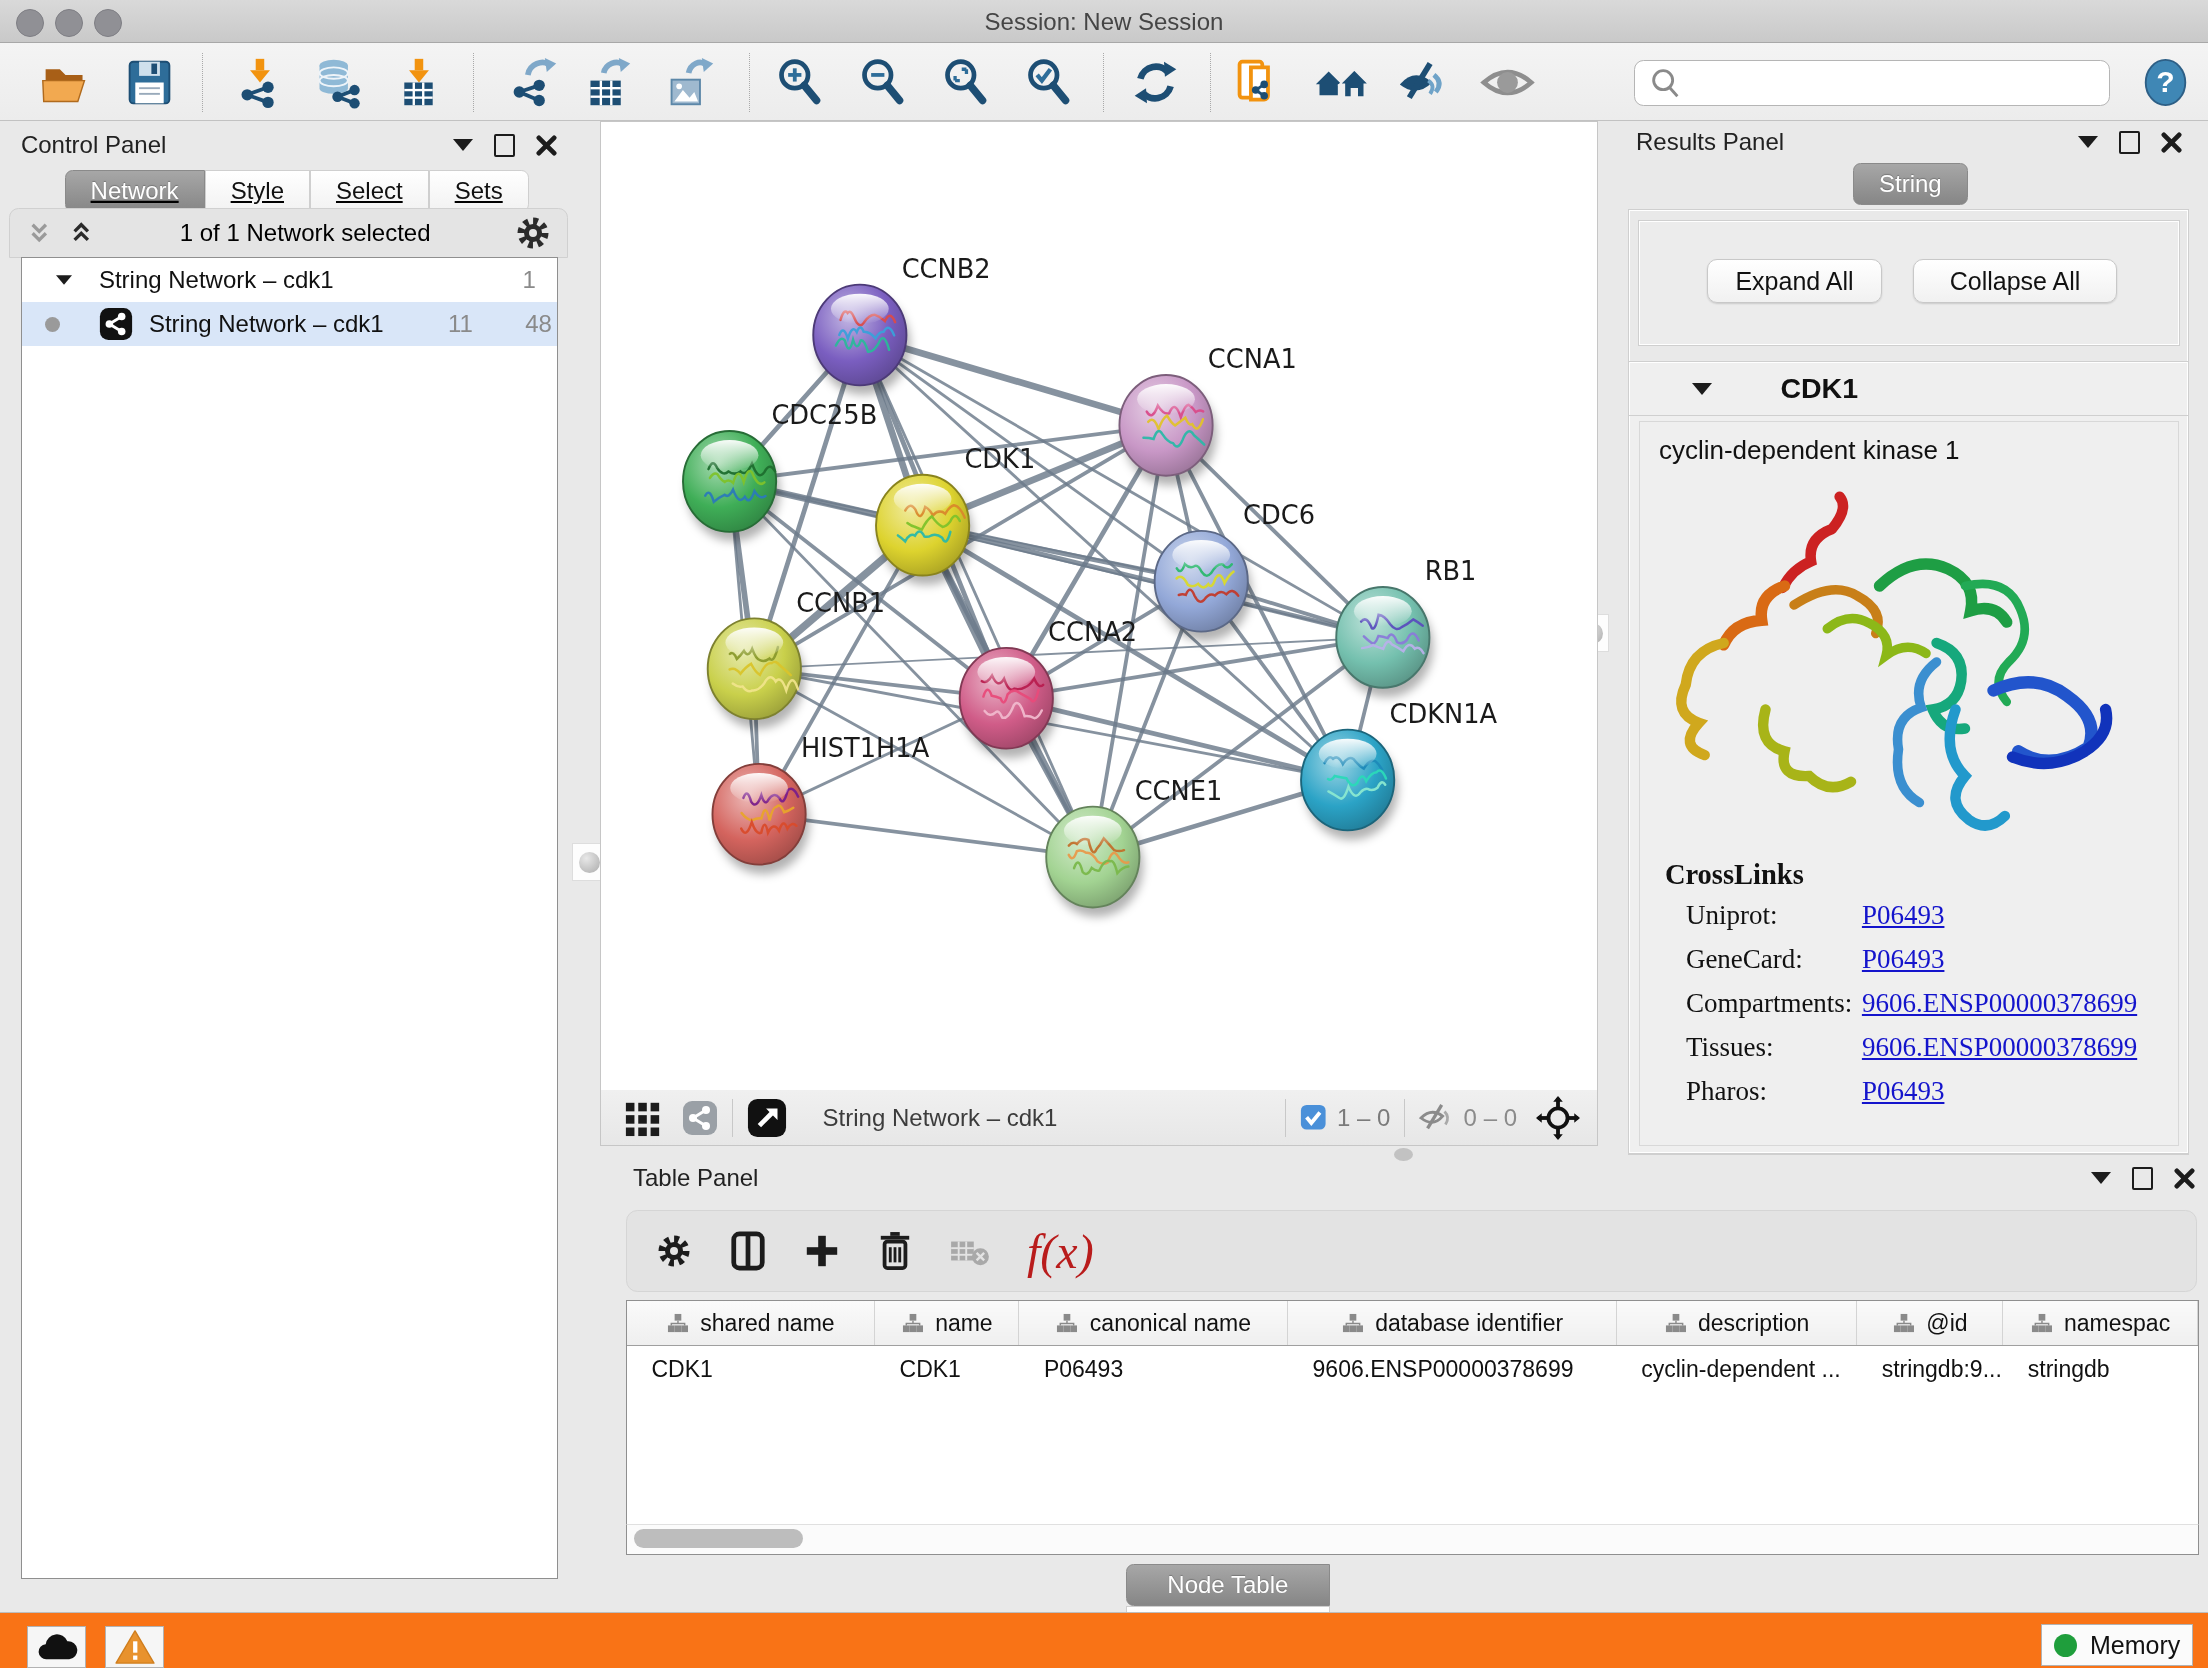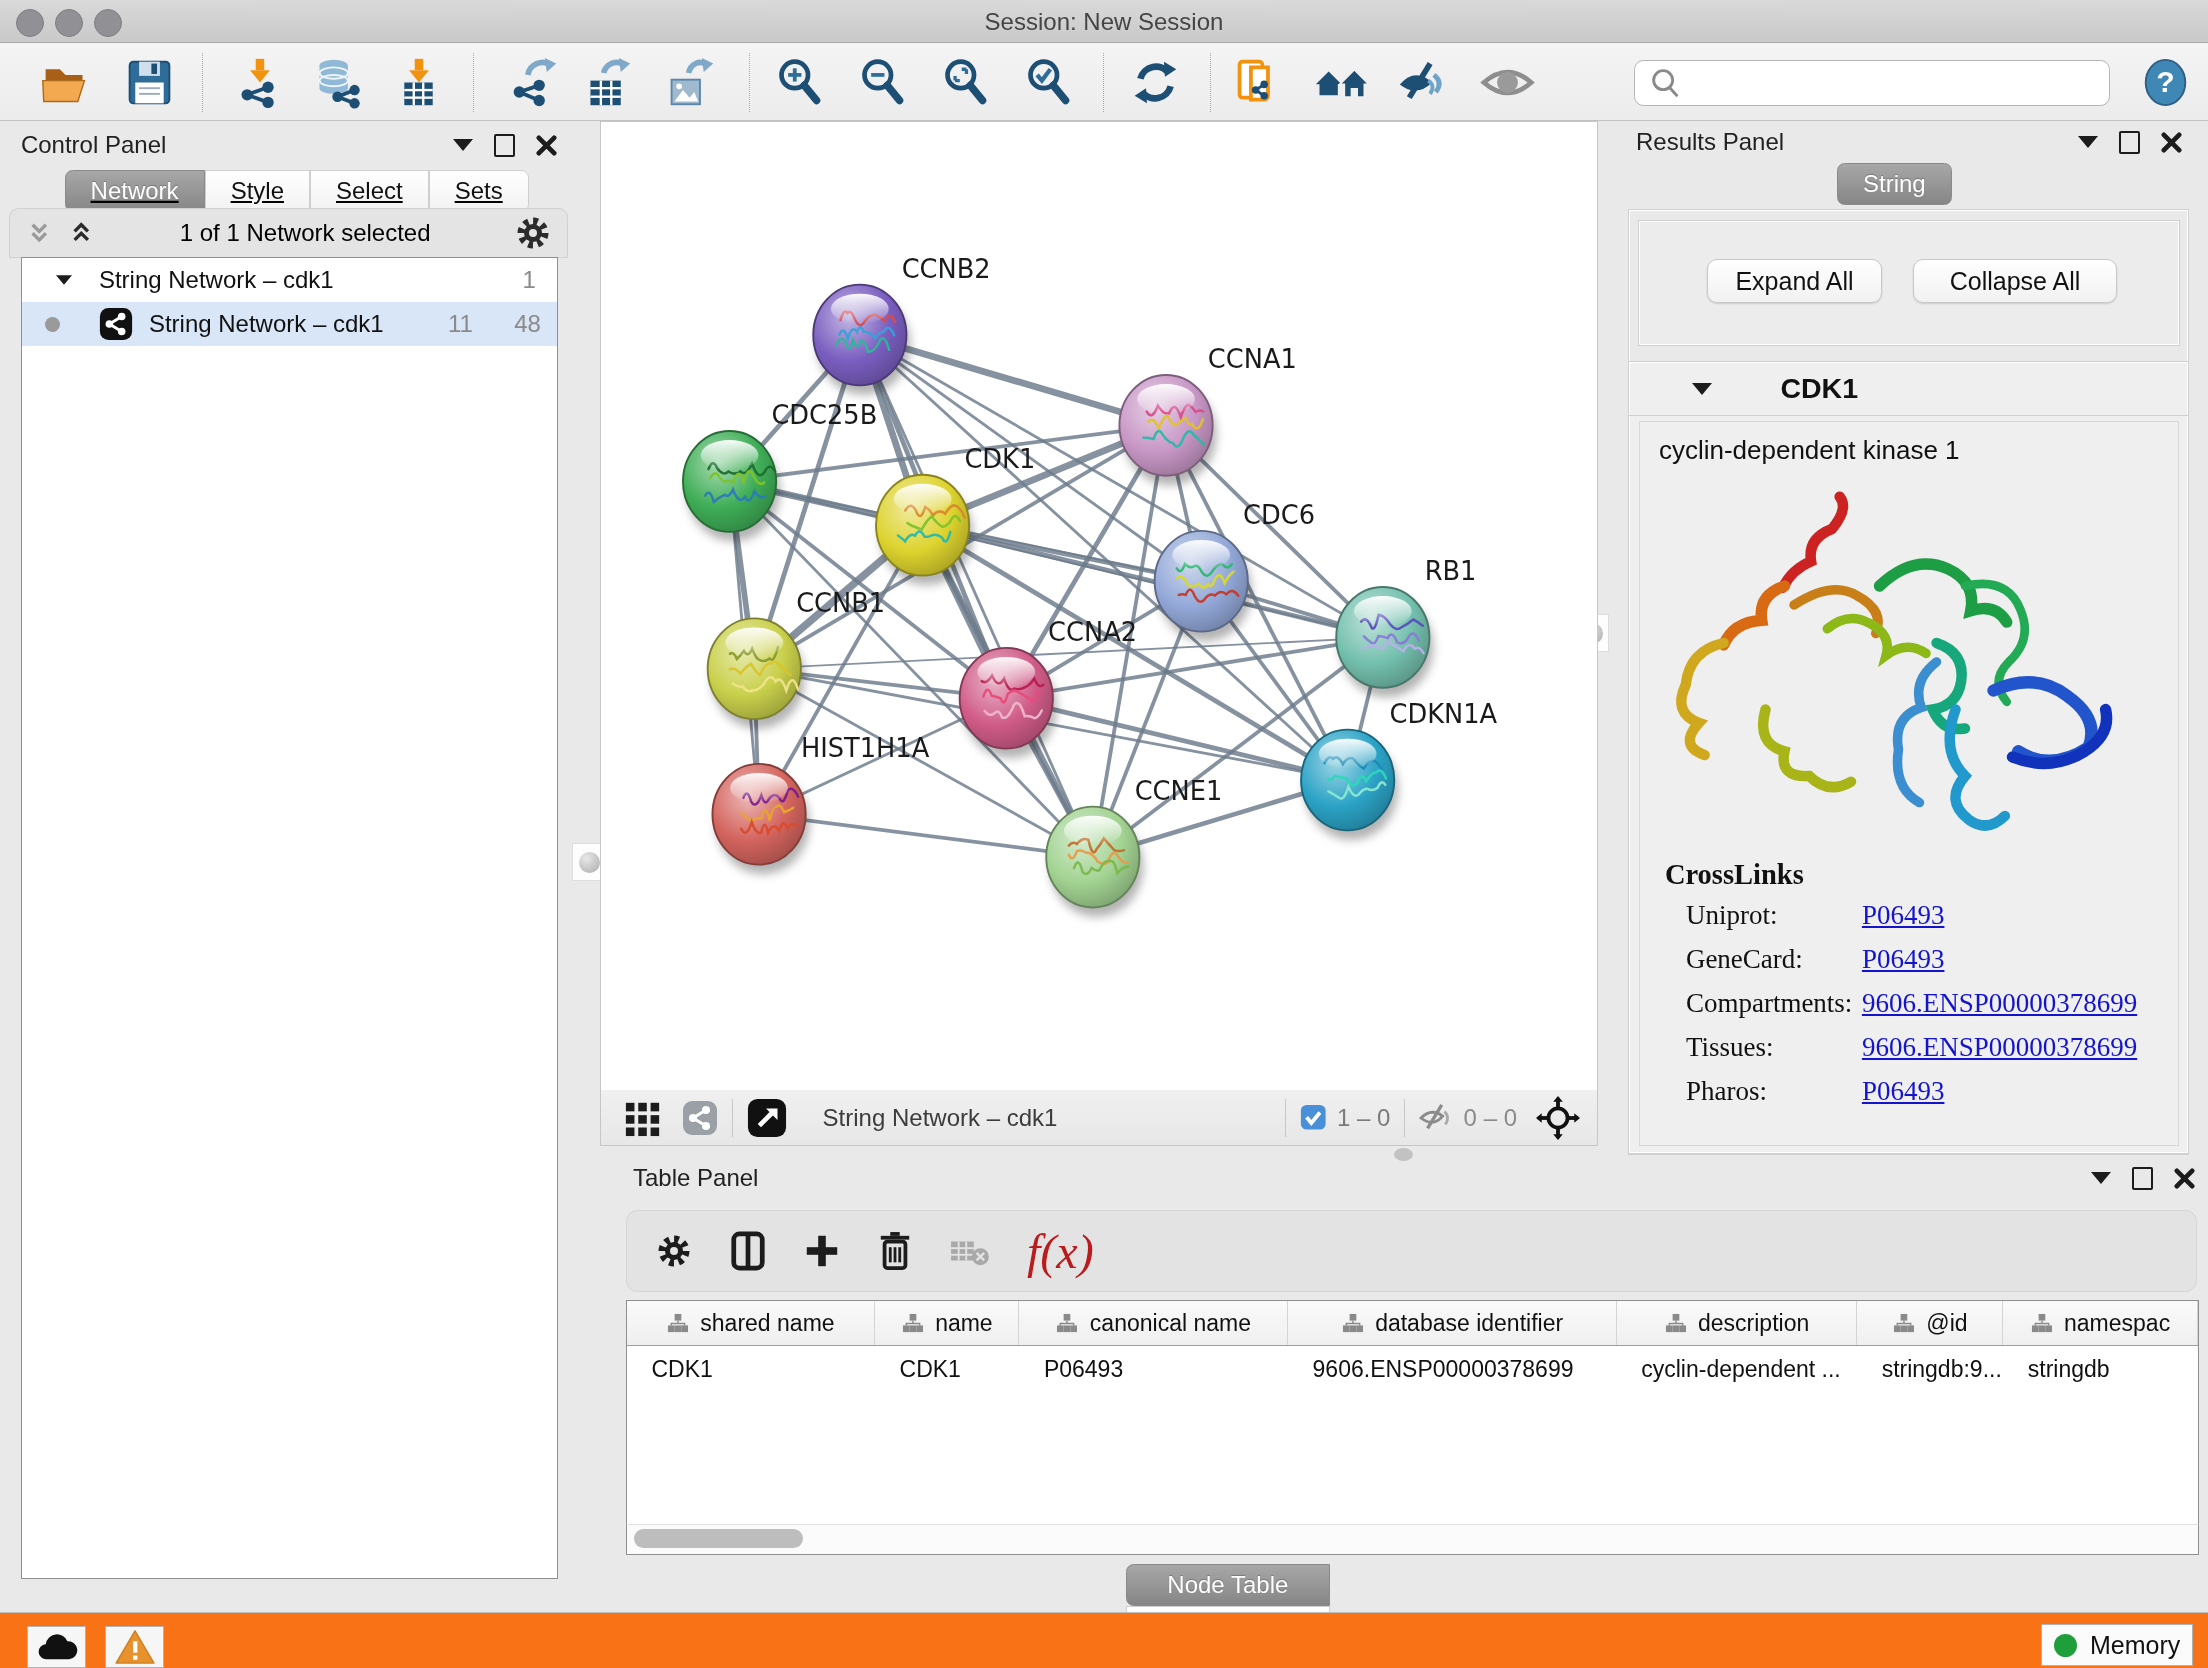--- a/index.html
+++ b/index.html
@@ -288,21 +288,21 @@
         <svg width="36" height="36" viewBox="0 0 38 38" style="margin-left:38px">
           <rect x="2" y="2" width="34" height="34" rx="9" fill="#111"></rect>
           <circle cx="12" cy="19" r="4" fill="#fff"></circle>
             <circle cx="25" cy="11" r="4" fill="#fff"></circle>
             <circle cx="25" cy="27" r="4" fill="#fff"></circle>
           <line x1="12" y1="19" x2="25" y2="11" stroke="#fff" stroke-width="3"></line>
             <line x1="12" y1="19" x2="25" y2="27" stroke="#fff" stroke-width="3"></line>
         </svg>
         <span style="margin-left:15px">String Network – cdk1</span>
         <span class="right-num" style="right:84px">11</span>
-        <span class="right-num" style="right:16px">48</span>
+        <span class="right-num" style="right:5px">48</span>
       </div>
     </div>
   </div>
 
   <div class="splitter" style="left:572px;top:843px">
       <div class="knob"></div>
     </div>
   <div class="splitter" style="left:1575px;top:614px">
       <div class="knob"></div>
     </div>
@@ -585,21 +585,21 @@
     <div style="display:flex;align-items:center;justify-content:space-between;padding:0 19px;height:42px;">
       <span class="panel-title">Results Panel</span>
       <span class="win-ctl">
         <span class="tri-down"></span>
         <span class="float-sq"></span>
         <svg width="21" height="21" viewBox="0 0 22 22">
             <path d="M3 3 L19 19 M19 3 L3 19" stroke="#1c1c1c" stroke-width="5" stroke-linecap="round"></path>
           </svg>
       </span>
     </div>
-    <div class="seg" style="position:absolute;left:220px;top:42px;">
+    <div class="seg" style="position:absolute;left:236px;top:42px;">
       <div class="tab active" style="border-radius:7.6px">String</div>
     </div>
     <div class="rp-box" style="left:11.4px;top:88px;width:559px;height:944px;background:#e9e9e9;"></div>
     <div class="rp-box" style="left:21px;top:99px;width:540px;height:124px;background:#ececec;">
       <div class="btn" style="position:absolute;left:68px;top:38px;width:173px;height:42px;line-height:42px;">Expand All</div>
       <div class="btn" style="position:absolute;left:274px;top:38px;width:202px;height:42px;line-height:42px;">Collapse All</div>
     </div>
     <div class="rp-box" style="left:11.4px;top:240px;width:559px;height:791px;background:#efefef;">
       <div style="display:flex;align-items:center;height:53px;border-bottom:1px solid #cfcfcf;">
         <span class="tri-down" style="margin-left:63px"></span>

